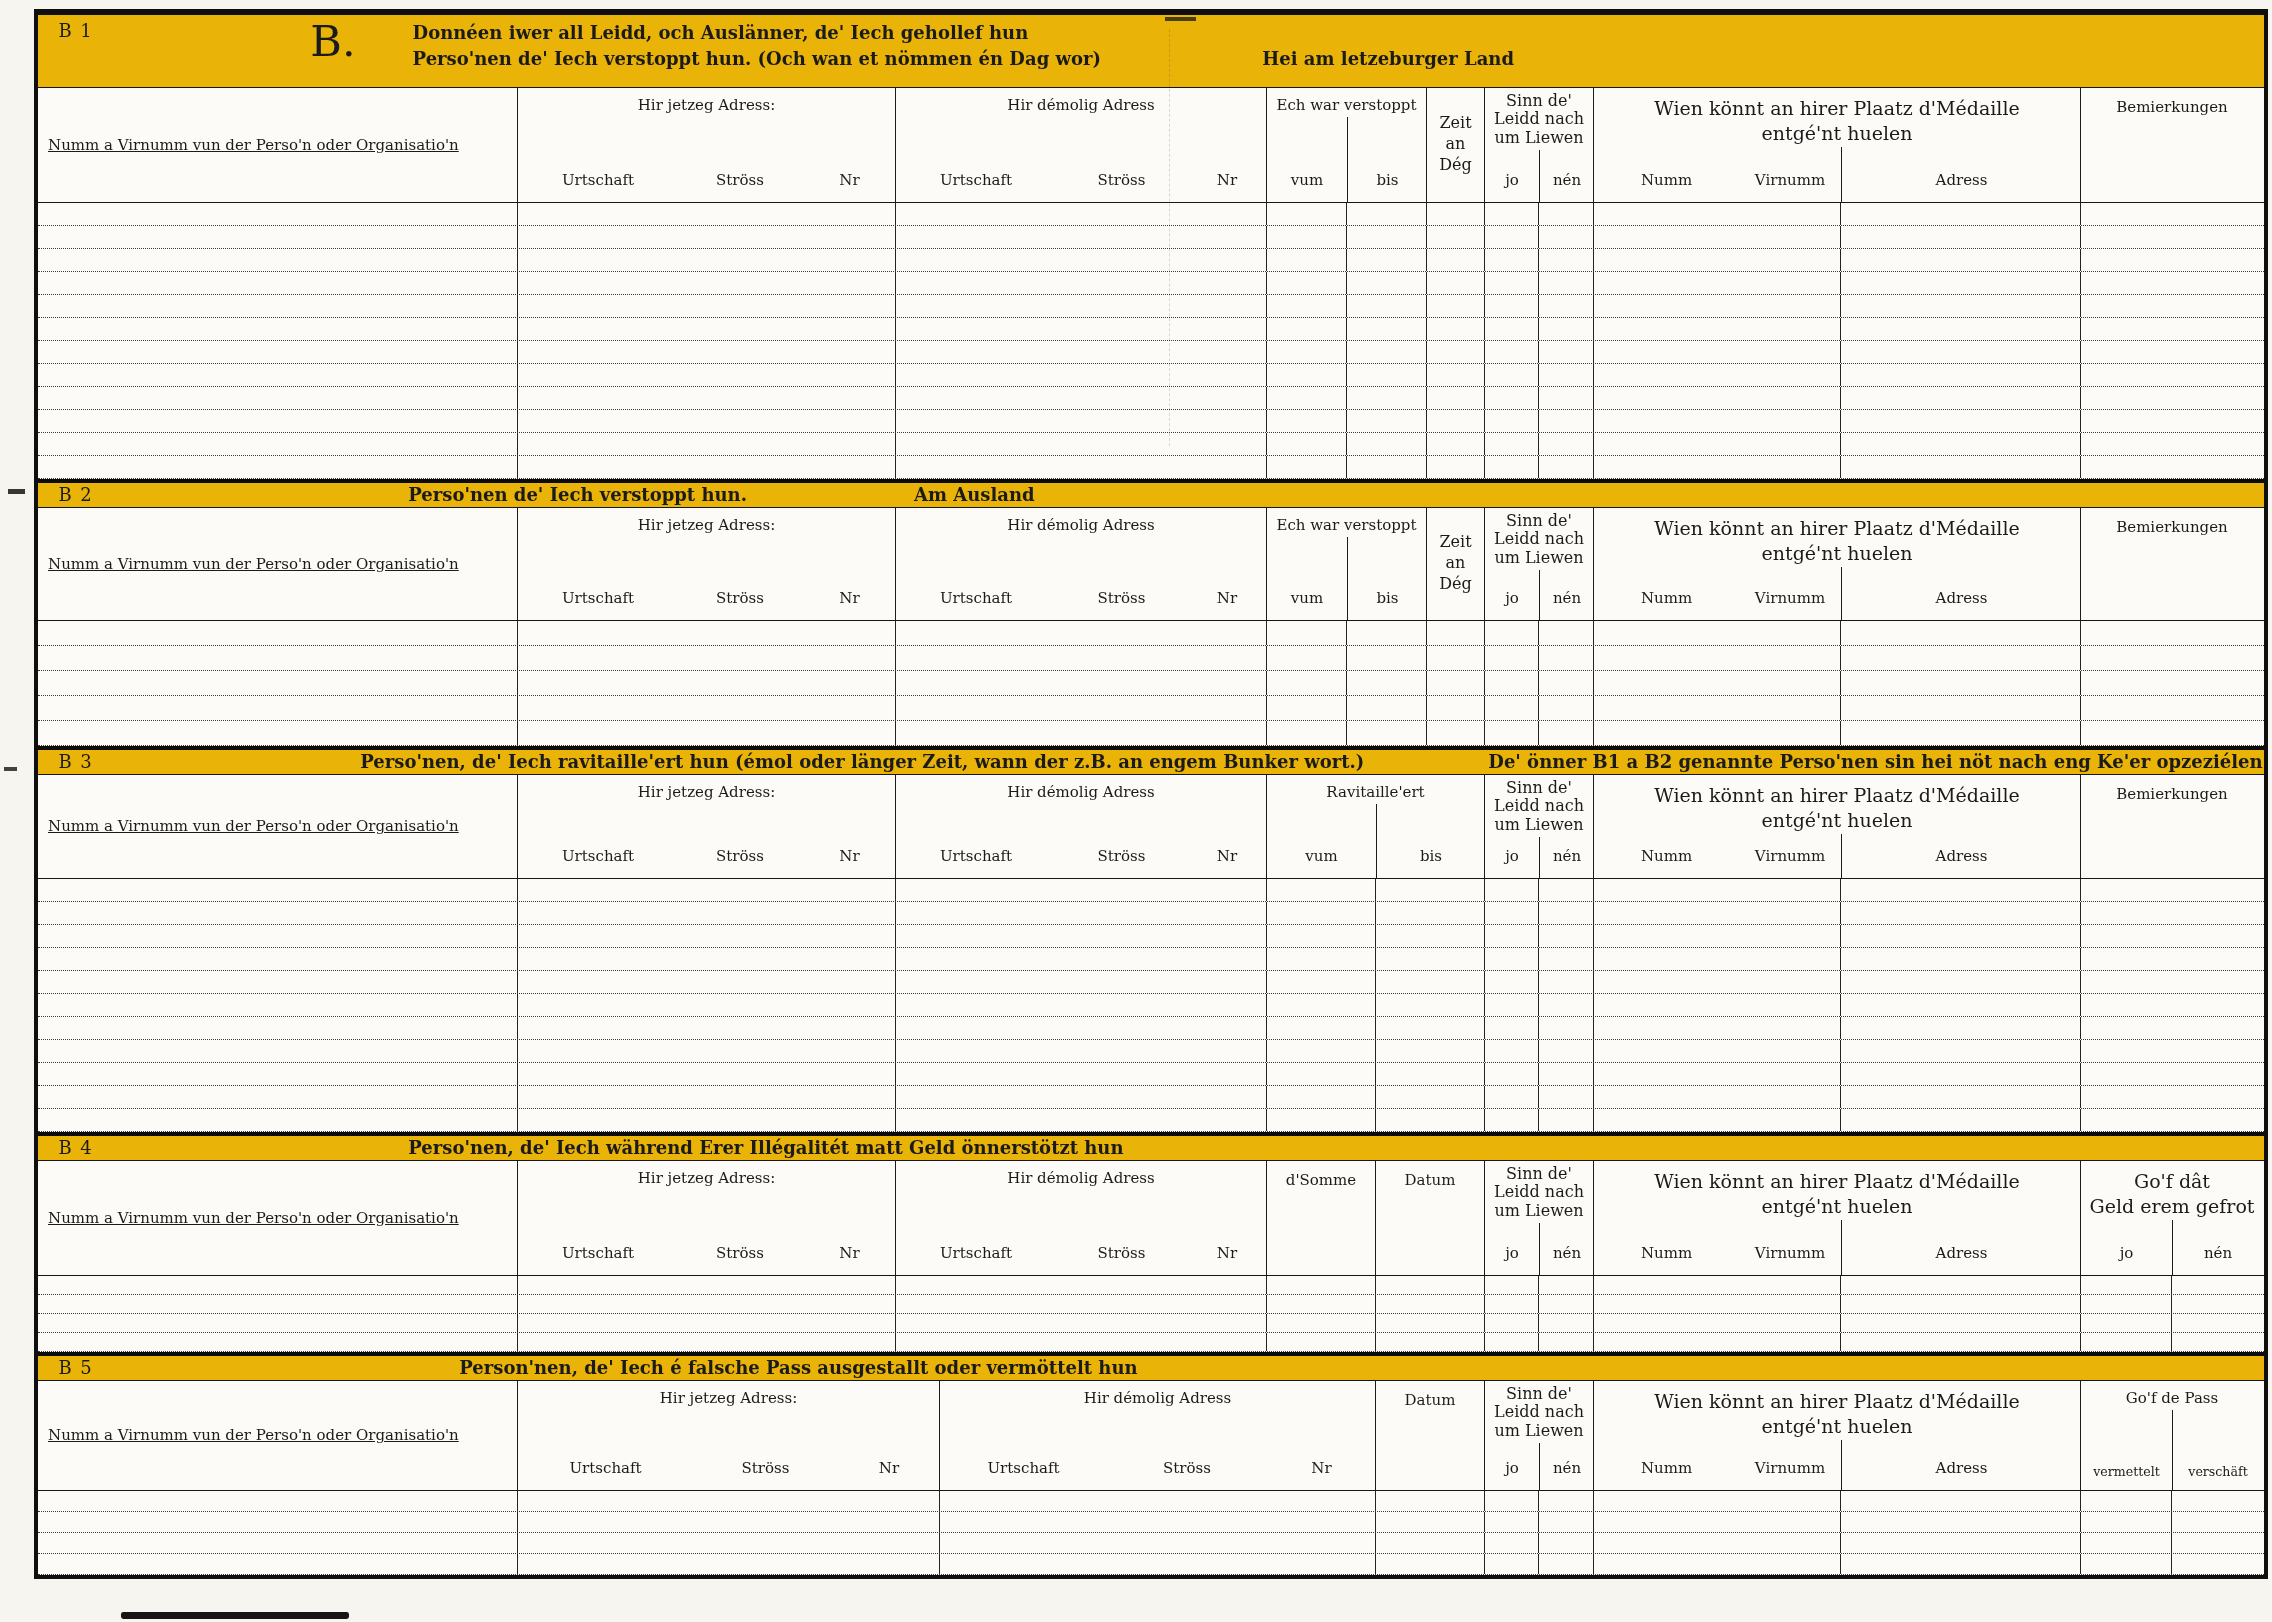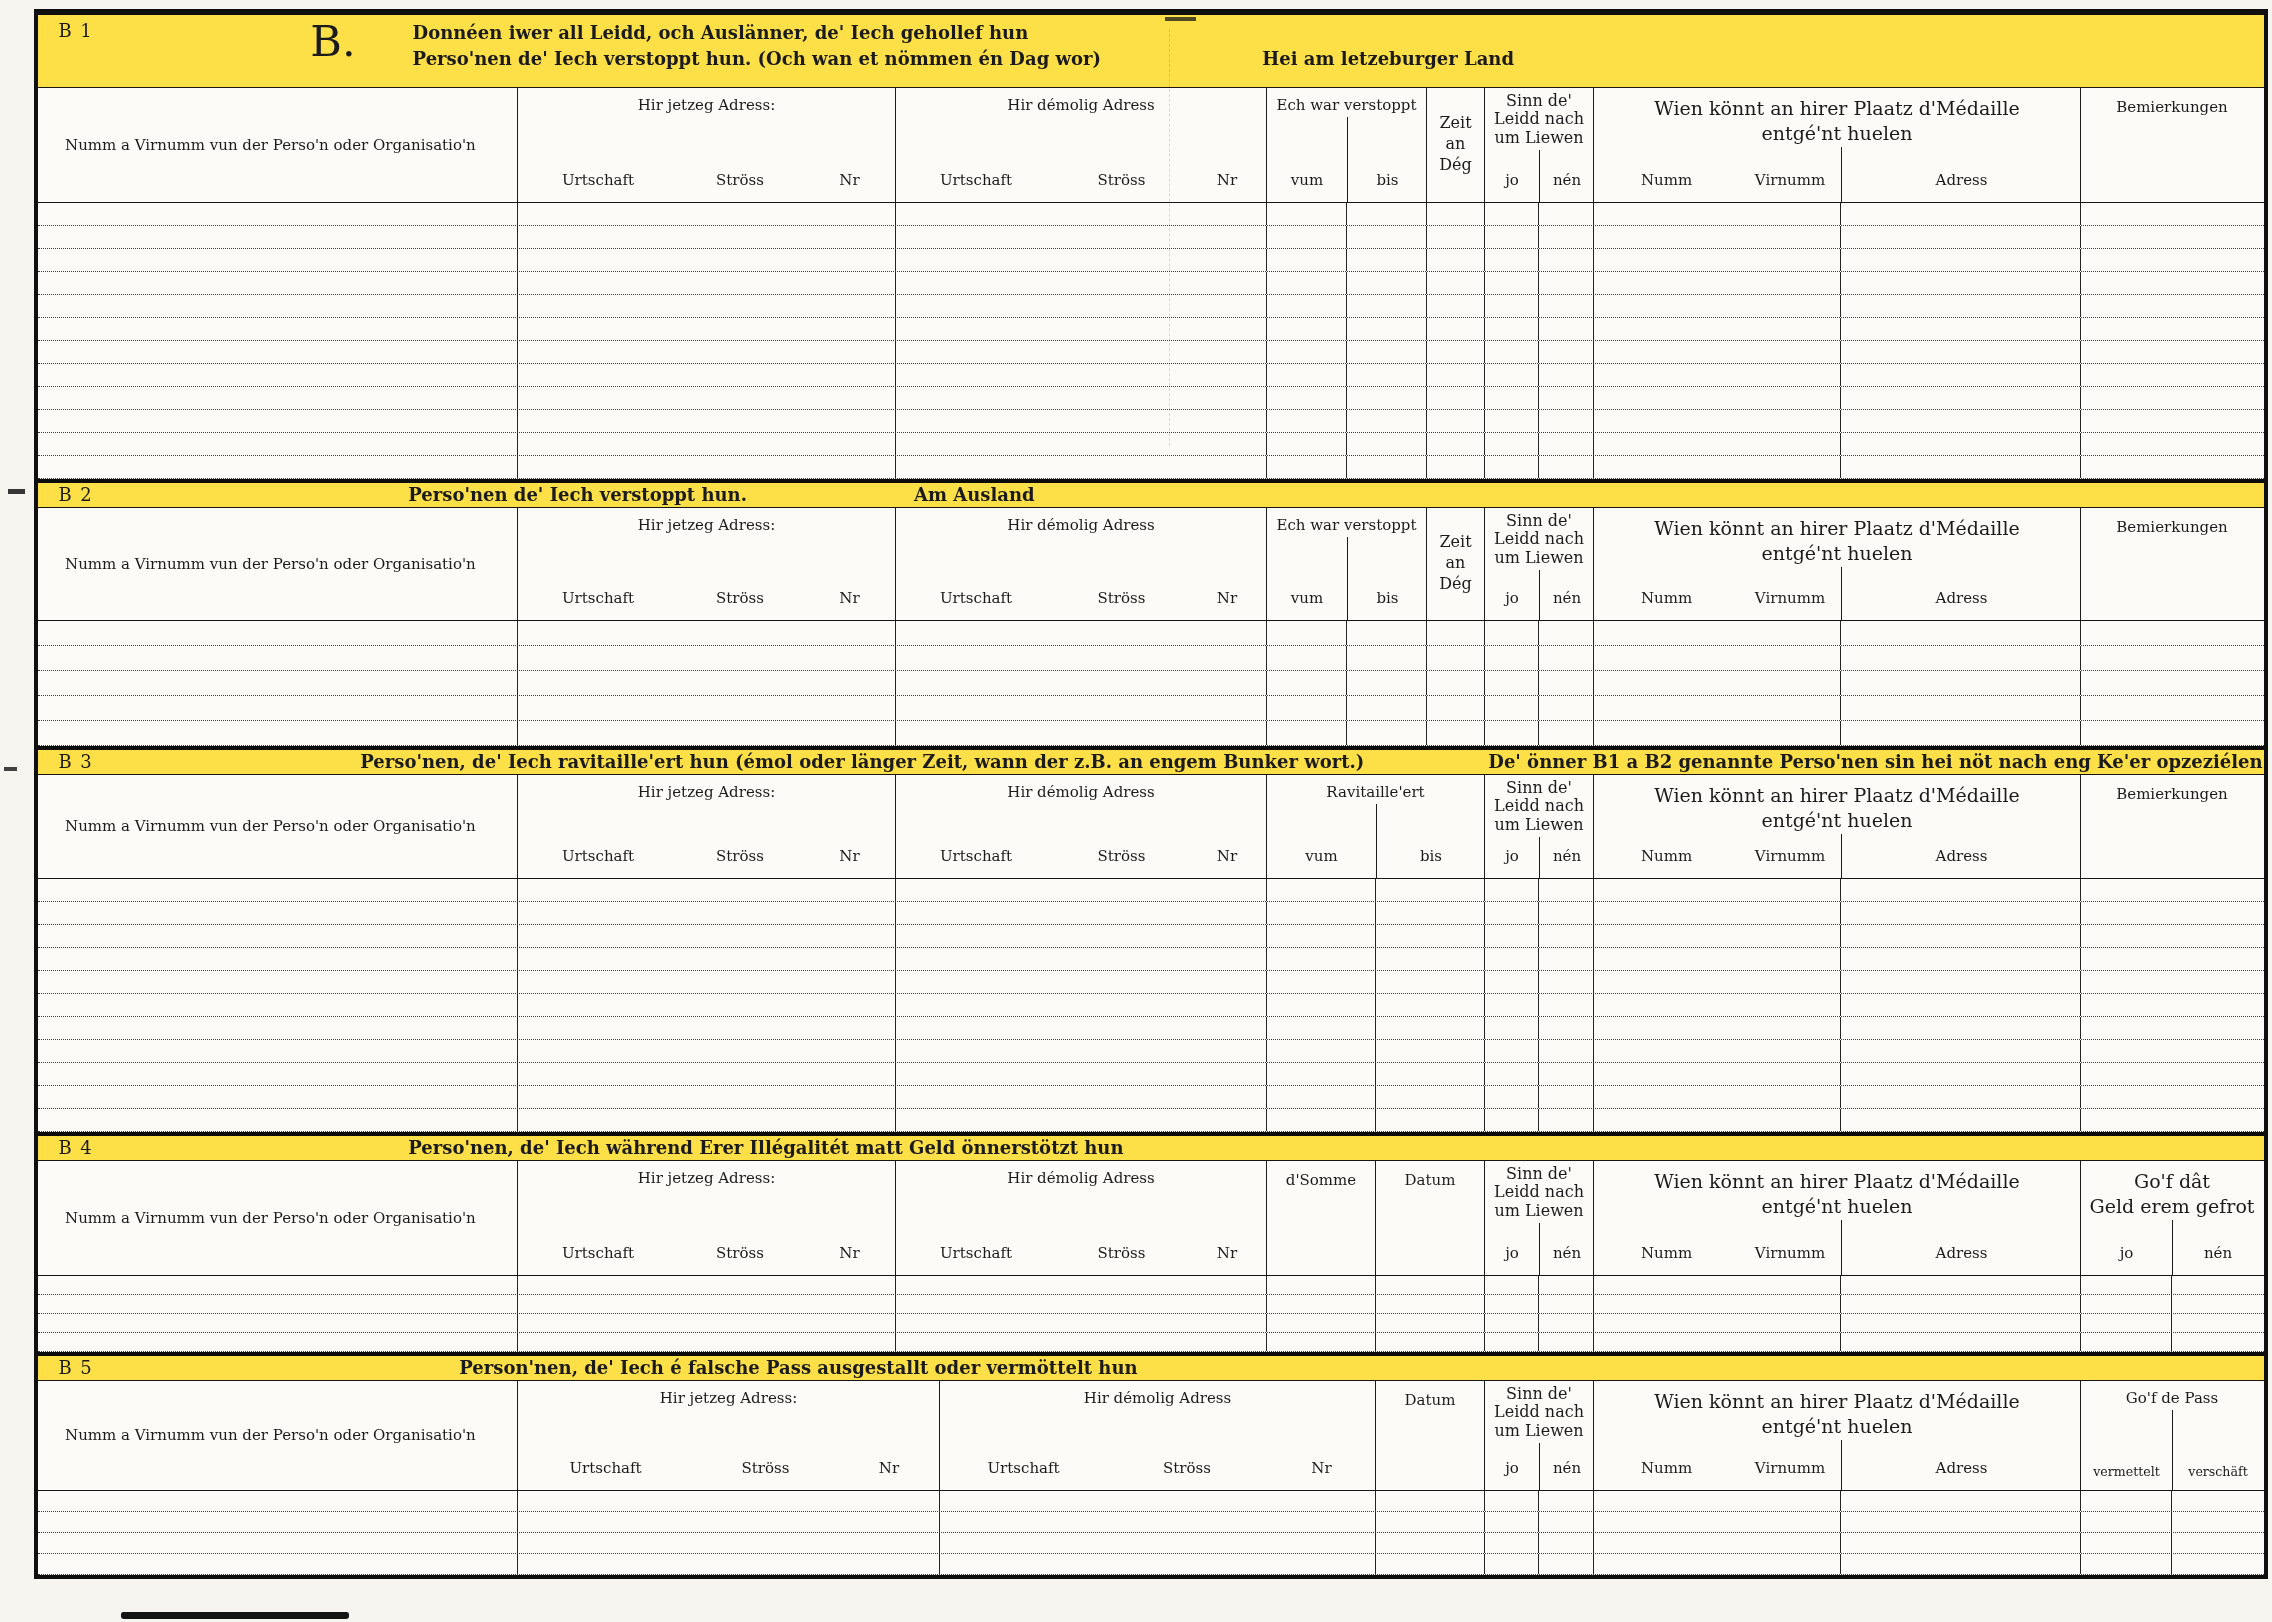--- a/index.html
+++ b/index.html
@@ -10,21 +10,21 @@
     font-family:"DejaVu Serif","Liberation Serif",serif;
     color:#1b1b1b;
   }
   .form {
     position:absolute; left:34px; top:8.7px; width:2234px;
     border:4.4px solid #0f0f0f; border-top-width:6.3px;
     background:#fcfbf7;
   }
   section { display:block; }
   
-  .sec-bar { position:relative; display:flex; align-items:center; background:#fde047; }
+  .sec-bar { position:relative; display:flex; align-items:center; background:#eab308; }
   .sec-bar.b1 { height:73px; align-items:flex-start; padding-top:5.8px; border-bottom:1.9px solid #161616; }
   .sec-bar.thin { height:29px; border-top:4.8px solid #0c0c0c; border-bottom:1.9px solid #161616; }
   .sec-label { font-size:18px; margin-left:20.4px; letter-spacing:1.5px; white-space:nowrap; }
   .big-letter { font-size:43px; line-height:.9; margin-left:217px; margin-top:1.9px; font-weight:400; }
   .b1-titles { margin-left:57px; font-weight:bold; font-size:18px; line-height:1.42; margin-top:0; }
   .note-inline { margin-left:155px; }
   .bar-title, .bar-note { font-weight:bold; font-size:18px; white-space:nowrap; }
   .ml-b2t { margin-left:315px; } .ml-b2n { margin-left:167px; }
   .ml-b3t { margin-left:267px; } .ml-b3n { margin-left:124px; }
   .ml-b4t { margin-left:315px; }
@@ -32,21 +32,21 @@
   
   .colhdr { display:grid; border-bottom:1.9px solid #161616; font-size:15px; background:#fcfbf7; }
   .grid-b12 { grid-template-columns:480px 378px 371px 160px 58px 109px 487px 182px; }
   .grid-b3  { grid-template-columns:480px 378px 371px 218px 109px 487px 182px; }
   .grid-b4  { grid-template-columns:480px 378px 371px 109px 109px 109px 487px 182px; }
   .grid-b5  { grid-template-columns:480px 422px 436px 109px 109px 487px 182px; }
   .h-b1 { height:115px; } .h-b2 { height:113px; } .h-b3 { height:104px; }
   .h-b4 { height:115px; } .h-b5 { height:110px; }
   .hc { border-right:1.5px solid #1c1c1c; display:flex; flex-direction:column; min-width:0; position:relative; }
   .hc:last-child { border-right:none; }
-  .hc.namecol { justify-content:center; padding-left:27px; padding-right:9.7px; }
+  .hc.namecol { justify-content:center; padding-left:10px; padding-right:9.7px;text-decoration:underline; }
   .hc.topcell { align-items:center; padding-top:10.7px; }
   .g-title { text-align:center; margin-top:8.7px; line-height:1.28; }
   .g-title.tight { font-size:16px; margin-top:3.9px; line-height:1.18; }
   .g-title.two { font-size:19px; }
   .zeitcell { justify-content:center; }
   .stack { text-align:center; font-size:16px; line-height:1.3; }
   .subs { display:flex; flex:1; align-items:stretch; margin-top:1.9px; }
   .subs > span { display:flex; align-items:flex-end; justify-content:center; padding-bottom:12.6px; flex:none; }
   .subs.small > span { font-size:12.6px; padding-bottom:10.7px; }
   .dv { border-left:1.5px solid #1c1c1c; }

